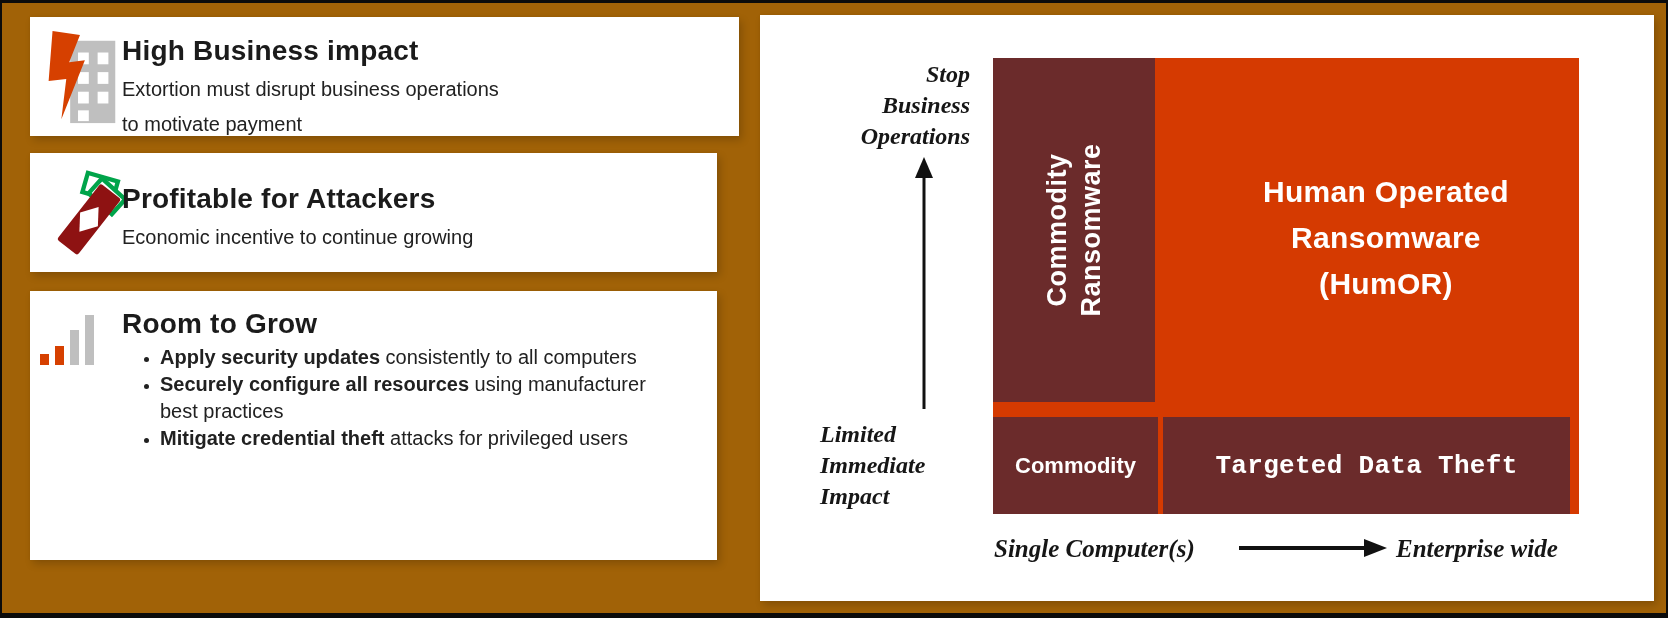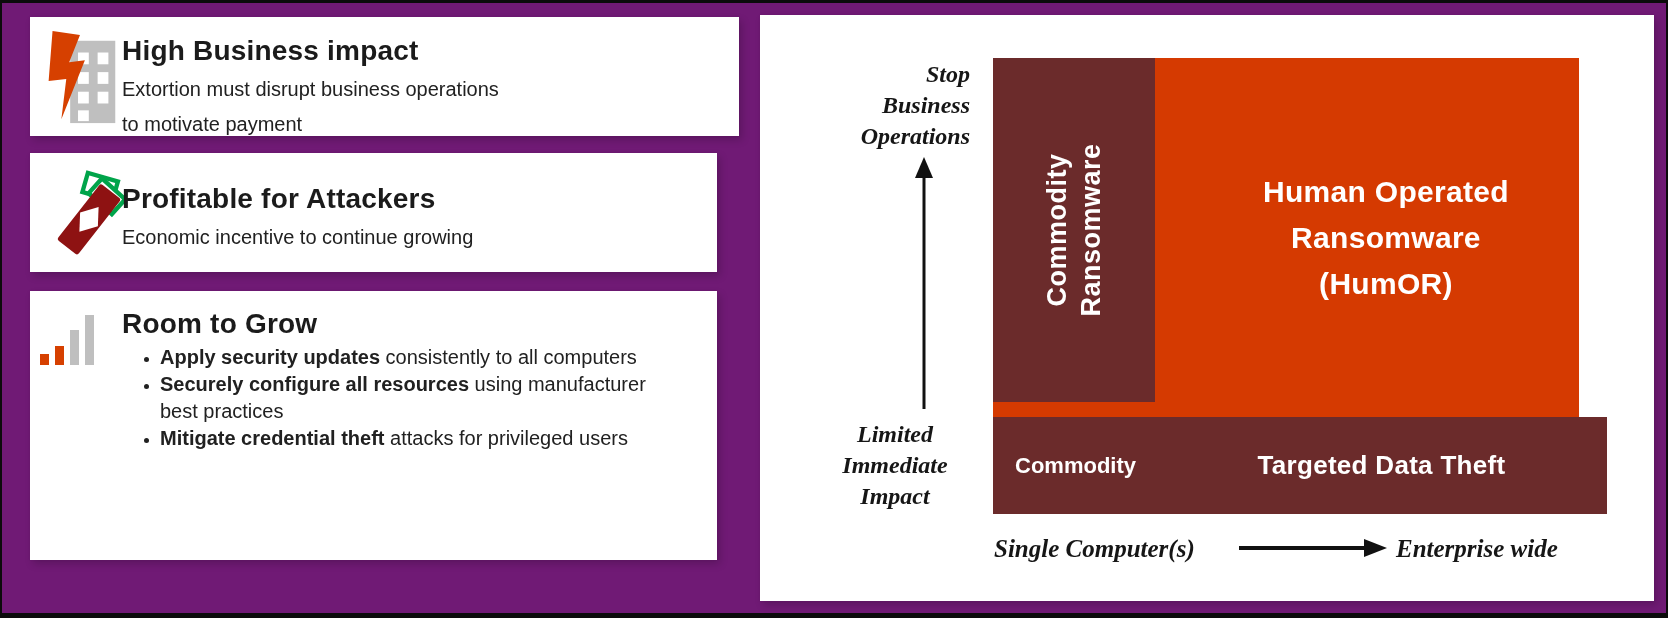--- a/index.html
+++ b/index.html
@@ -1,20 +1,20 @@
 <!DOCTYPE html>
 <html><head>
 <meta charset="utf-8">
 <style>
   html,body{margin:0;padding:0;background:#ffffff;}
   #frame{
     position:relative;
     width:1668px;height:618px;
     box-sizing:border-box;
-    background:#701a75;
+    background:#a16207;
     border:2px solid #0b0b0b;
     border-top-width:3px;
     border-bottom-width:5px;
     overflow:hidden;
     font-family:"Liberation Sans", sans-serif;
     color:#1f1f1f;
   }
   .card{
     position:absolute;
     background:#ffffff;
@@ -40,34 +40,34 @@
 
   
   #panel{left:758px;top:12px;width:894px;height:586px;}
   #chart{
     position:absolute;left:233px;top:43px;width:586px;height:456px;
     background:#D53A01;
   }
   .block{position:absolute;background:#6B2B2B;display:flex;align-items:center;justify-content:center;}
   #q-top-left{left:0;top:0;width:162px;height:344px;}
   #q-bottom-left{left:0;top:359px;width:165px;height:97px;}
-  #q-bottom-right{left:163px;top:359px;width:451px;height:97px;}
+  #q-bottom-right{left:170px;top:359px;width:407px;height:97px;font-family:Liberation Mono, monospace;}
   #q-top-right{position:absolute;left:162px;top:0;width:462px;height:359px;display:flex;align-items:center;justify-content:center;}
   .q-label{color:#ffffff;font-weight:700;text-align:center;white-space:pre-line;}
   #q-top-left .q-label{transform:rotate(-90deg);font-size:27px;line-height:34px;letter-spacing:0.5px;}
   #q-top-right .q-label{font-size:30px;line-height:46px;letter-spacing:0.3px;}
   #q-bottom-left .q-label{font-size:22px;}
   #q-bottom-right .q-label{font-size:26px;letter-spacing:0.3px;}
 
   .axis-label{
     position:absolute;font-style:italic;font-weight:700;color:#161616;
     white-space:pre-line;font-size:24px;line-height:31px;font-family:Liberation Serif, serif;
   }
   #y-top{left:60px;top:44px;width:150px;text-align:right;}
-  #y-bottom{left:60px;top:404px;width:150px;text-align:center;}
+  #y-bottom{left:60px;top:404px;width:150px;text-align:left;}
   #x-left{left:234px;top:518px;font-size:25px;}
   #x-right{left:636px;top:518px;font-size:25px;}
   .arrow{position:absolute;}
   #y-arrow{left:148px;top:140px;}
   #x-arrow{left:477px;top:520px;}
 </style>
 </head>
 <body>
 
 <div id="frame">

